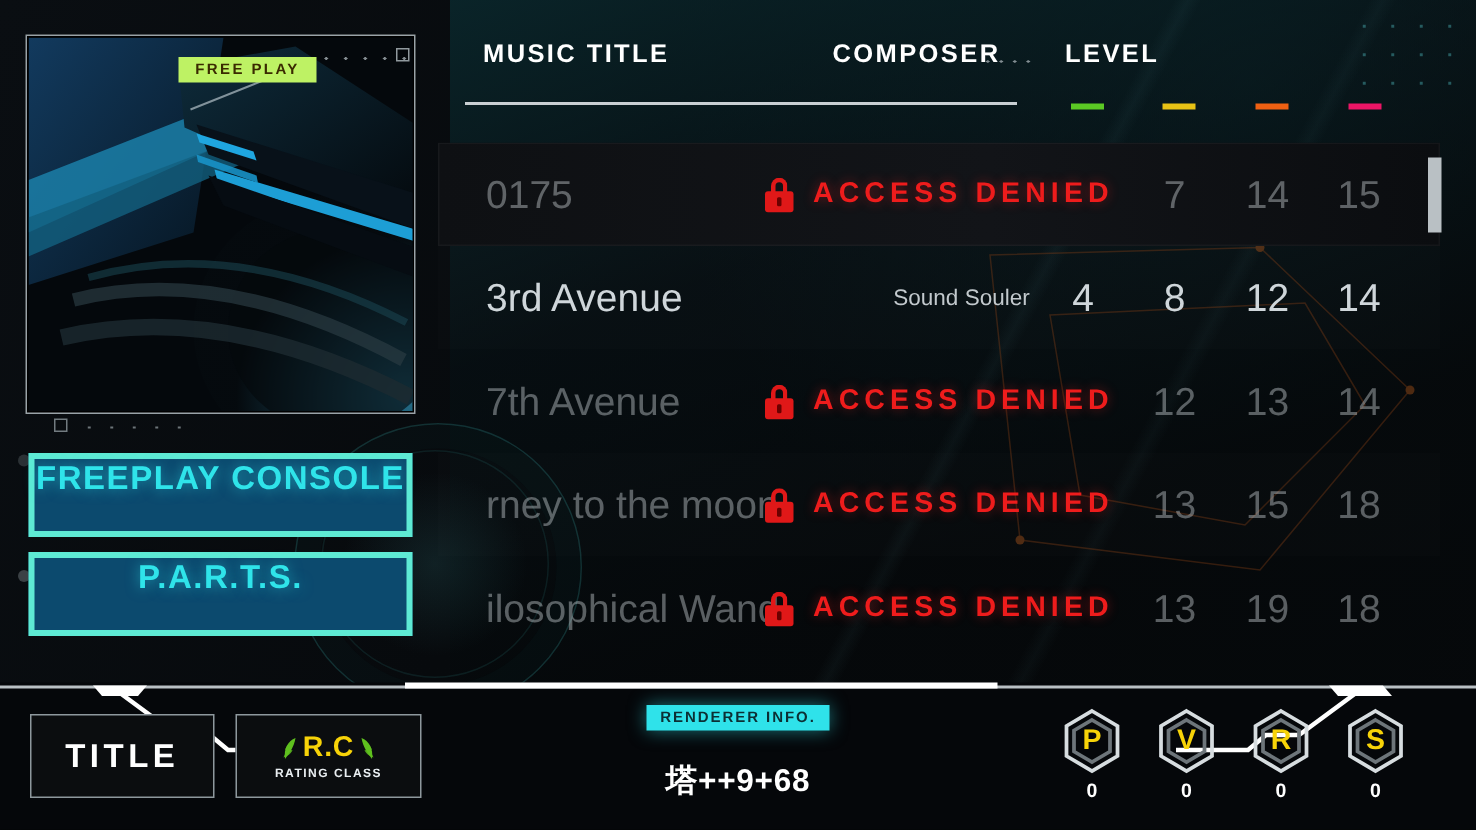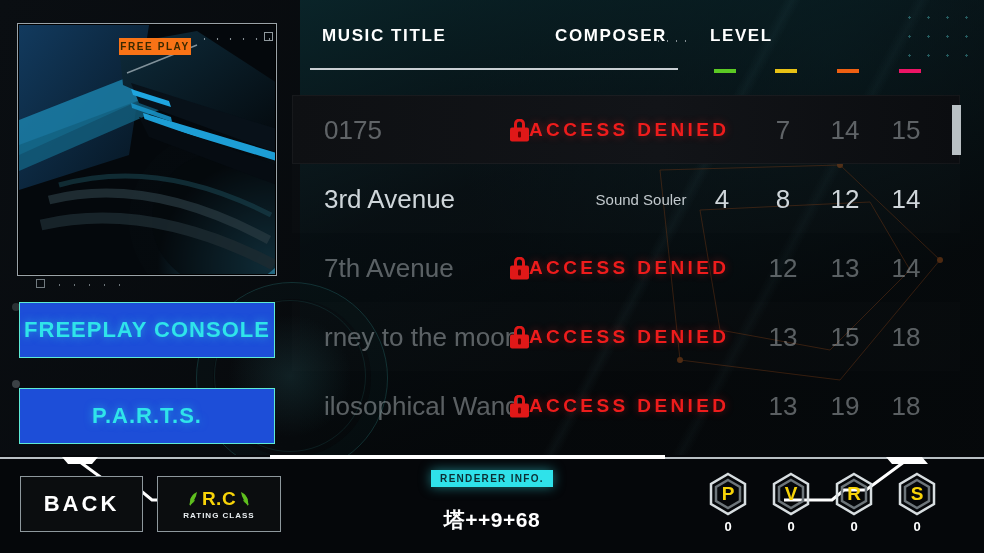--- a/index.html
+++ b/index.html
@@ -32,46 +32,46 @@
   .left-rings2{position:absolute;left:214px;top:300px;width:150px;height:150px;
      border:1px solid rgba(35,105,105,.22);border-radius:50%;}
   .left-glow{position:absolute;left:228px;top:314px;width:124px;height:124px;border-radius:50%;
      background:radial-gradient(circle, rgba(40,90,95,.28) 0%, rgba(0,0,0,0) 70%);}
 
   
   .left{position:absolute;left:0;top:0;width:294px;height:455px;}
   .jacket-wrap{position:absolute;left:17px;top:23px;width:260px;height:253px;
      border:1px solid #9aa3a8;box-sizing:border-box;background:#000;}
   .jacket{position:absolute;inset:1px;overflow:hidden;background:#05080c;}
-  .freeplay{position:absolute;left:101px;top:14px;width:72px;height:17px;
-     background:#f97316;display:flex;align-items:center;justify-content:center;
+  .freeplay{position:absolute;left:101px;top:14px;width:92px;height:17px;
+     background:#bef264;display:flex;align-items:center;justify-content:center;
      color:#3a2a00;font-size:10px;font-weight:bold;letter-spacing:1.6px;
      font-family:"Liberation Sans",sans-serif;z-index:5;}
   .corner-dots{position:absolute;right:4px;top:10px;width:74px;height:10px;
      background-image:radial-gradient(rgba(175,185,190,.75) 1px, rgba(0,0,0,0) 1.2px);
      background-size:13px 10px;}
   .corner-sq{position:absolute;right:3px;top:8px;width:7px;height:7px;
      border:1px solid rgba(180,190,195,.8);}
   .corner-sq2{position:absolute;left:36px;top:279px;width:7px;height:7px;
      border:1px solid rgba(150,160,165,.75);}
   .under-dots{position:absolute;left:52px;top:281px;width:74px;height:8px;
      background-image:radial-gradient(rgba(150,160,165,.7) 1px, rgba(0,0,0,0) 1.2px);
      background-size:15px 8px;}
   .side-dot{position:absolute;left:12px;top:303px;width:8px;height:8px;border-radius:50%;
      background:#2b3135;}
   .side-dot2{position:absolute;left:12px;top:380px;width:8px;height:8px;border-radius:50%;
      background:#3b4145;}
 
   .menu-btn{position:absolute;left:19px;width:256px;height:56px;
-     background:#1d4ed8;border:1px solid #5eead4;box-sizing:border-box;
-     display:flex;align-items:center;justify-content:center;
+     background:#0c4a6e;border:4px solid #5eead4;box-sizing:border-box;
+     display:flex;justify-content:center;
      color:#2fe4ea;font-size:22px;font-weight:bold;letter-spacing:1px;
      text-shadow:0 0 9px rgba(45,225,235,.55);}
   .menu-btn.b1{top:302px;}
-  .menu-btn.b2{top:388px;}
+  .menu-btn.b2{top:368px;}
 
   
   .list-head{position:absolute;left:310px;top:22px;width:650px;height:50px;}
   .hd{position:absolute;color:#fff;font-size:17px;font-weight:bold;letter-spacing:1.6px;
      font-family:"Liberation Sans",sans-serif;}
   .hd-title{left:12px;top:4px;}
   .hd-comp{left:245px;top:4px;}
   .hd-level{left:400px;top:4px;}
   .hd-dots{position:absolute;left:344px;top:16px;width:34px;height:6px;
      background-image:radial-gradient(rgba(160,170,175,.8) 1px, rgba(0,0,0,0) 1.2px);
@@ -82,21 +82,21 @@
   .rows{position:absolute;left:292px;top:95px;width:668px;height:355px;overflow:hidden;}
   .row{position:absolute;left:0;width:668px;height:69px;}
   .row .name{position:absolute;left:32px;top:50%;transform:translateY(-50%);
      font-size:26px;color:#cfd6da;white-space:nowrap;font-family:"Liberation Sans",sans-serif;}
   .row .comp{position:absolute;left:264px;top:50%;transform:translateY(-50%);
      font-size:15px;color:#c2c9cd;white-space:nowrap;width:170px;text-align:center;}
   .row .lv{position:absolute;top:50%;transform:translateY(-50%);
      font-size:26px;color:#cfd6da;width:40px;text-align:center;}
   .row.locked .name,.row.locked .comp,.row.locked .lv{opacity:.42;}
   .denied{position:absolute;left:218px;top:50%;transform:translateY(-50%);
-     display:flex;align-items:center;z-index:4;}
+     display:flex;align-items:center;gap:13px;z-index:4;}
   .denied .txt{color:#ee1c1c;font-size:19px;font-weight:bold;letter-spacing:3.4px;
      text-shadow:0 0 8px rgba(238,28,28,.45);white-space:nowrap;}
   .lock{width:19px;height:23px;position:relative;}
   .lock .shackle{position:absolute;left:4px;top:0;width:11px;height:11px;
      border:3px solid #e01818;border-bottom:none;border-radius:6px 6px 0 0;box-sizing:border-box;}
   .lock .body{position:absolute;left:0;bottom:0;width:19px;height:14px;background:#e01818;border-radius:2px;}
   .lock .hole{position:absolute;left:8px;bottom:4px;width:3px;height:6px;background:#6b0000;border-radius:1px;}
 
   .scrollbar-thumb{position:absolute;left:952px;top:105px;width:9px;height:50px;background:#b9c0c4;}
 
@@ -304,21 +304,21 @@
   <svg class="bot-deco" viewBox="0 0 984 60">
     <g stroke="#ffffff" stroke-width="3" fill="none">
       <path d="M62 7 L98 7 L92 14 L68 14 Z" fill="#ffffff" stroke="none"></path>
       <path d="M80 12 L118 40 L140 40 L152 50 L200 50"></path>
       <path d="M886 7 L922 7 L928 14 L892 14 Z" fill="#ffffff" stroke="none"></path>
       <path d="M904 12 L866 40 L844 40 L832 50 L784 50"></path>
     </g>
   </svg>
 
   <div class="back-btn">
-    <span>BACK</span>
+    <span>TITLE</span>
   </div>
 
   <div class="rc-btn">
     <div class="rc-main">
       <svg width="14" height="18" viewBox="0 0 14 18">
         <g fill="#5fbf1f">
           <path d="M11 2 C6 4 3 9 4 16 C7 12 10 8 11 2 Z"></path>
           <path d="M10 5 C7 5 5 7 4 10 C6 9 9 8 10 5 Z" opacity="0.85"></path>
           <path d="M9 10 C6 10 4 12 3 15 C5 14 8 13 9 10 Z" opacity="0.85"></path>
         </g>

